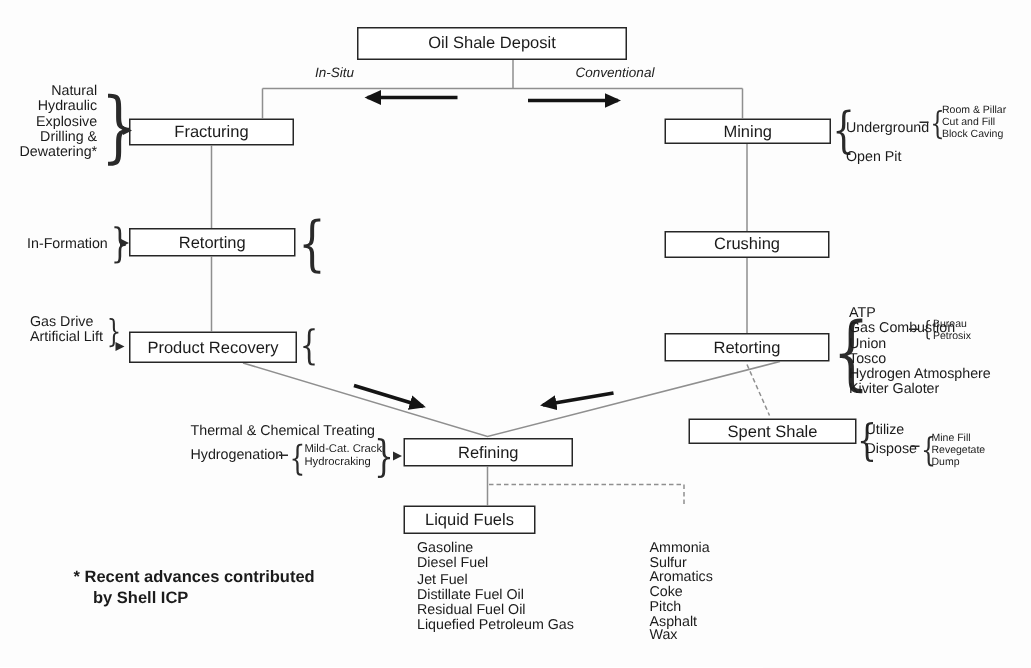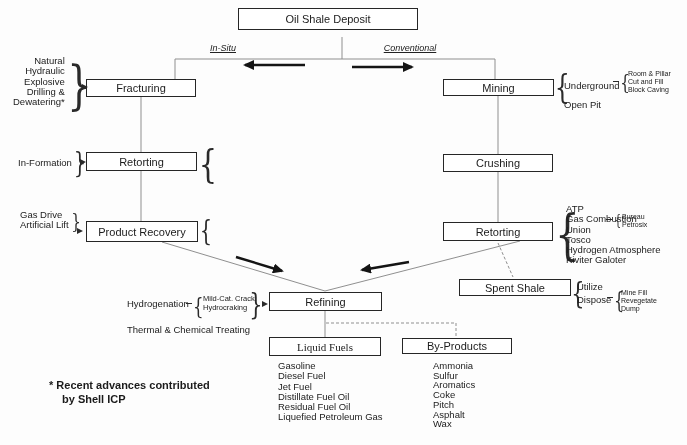--- a/index.html
+++ b/index.html
@@ -6,21 +6,21 @@
   #canvas{
     position:relative;width:687px;height:445px;background:#fdfdfd;
     font-family:"Liberation Sans",sans-serif;color:#1b1b1b;overflow:hidden;
   }
   #wires{position:absolute;left:0;top:0;z-index:0;}
   .box{
     position:absolute;background:#fff;border:1.5px solid #262626;box-sizing:border-box;
     display:flex;align-items:center;justify-content:center;
     font-size:11px;white-space:nowrap;z-index:2;
   }
-  .lbl{position:absolute;white-space:nowrap;z-index:2;text-decoration:underline;}
+  .lbl{position:absolute;white-space:nowrap;z-index:2;}
   .branch{font-style:italic;font-size:9px;text-align:center;color:#222;}
   .list{position:absolute;font-size:9.5px;line-height:10.3px;white-space:nowrap;z-index:2;}
   .list.small{font-size:7px;line-height:8px;}
   .brace{
     position:absolute;font-family:"DejaVu Serif",serif;color:#2a2a2a;
     text-align:center;transform:scale(.72,1);z-index:1;font-weight:400;
   }
   .tri{
     position:absolute;width:0;height:0;z-index:2;
     border-top:3px solid transparent;border-bottom:3px solid transparent;
@@ -50,31 +50,30 @@
       <path d="M326,323 H456 V337" stroke-dasharray="3,2"></path>
     </g>
     <g stroke="#141414" stroke-width="2.4" fill="none">
       <path d="M305,65 L245,65" marker-end="url(#ah)"></path>
       <path d="M352,67 L412,67" marker-end="url(#ah)"></path>
       <path d="M236,257 L282,271" marker-end="url(#ah)"></path>
       <path d="M409,262 L362,270" marker-end="url(#ah)"></path>
     </g>
   </svg>
 
-  <div class="box" style="left:238px;top:8px;width:180px;height:22px;">Oil Shale Deposit</div>
+  <div class="box" style="left:238px;top:18px;width:180px;height:22px;">Oil Shale Deposit</div>
   <div class="box" style="left:86px;top:79px;width:110px;height:18px;">Fracturing</div>
   <div class="box" style="left:86px;top:152px;width:111px;height:19px;">Retorting</div>
   <div class="box" style="left:86px;top:221px;width:112px;height:21px;">Product Recovery</div>
   <div class="box" style="left:443px;top:154px;width:110px;height:18px;">Crushing</div>
   <div class="box" style="left:443px;top:79px;width:111px;height:17px;">Mining</div>
   <div class="box" style="left:443px;top:222px;width:110px;height:19px;">Retorting</div>
   <div class="box" style="left:459px;top:279px;width:112px;height:17px;">Spent Shale</div>
   <div class="box" style="left:269px;top:292px;width:113px;height:19px;">Refining</div>
-  <div class="box" style="left:269px;top:337px;width:112px;height:19px;font-family:Liberation Serif, serif;">Liquid Fuels</div>
-  <div class="box" style="left:402px;top:338px;width:110px;height:16px;">By-Products</div>
+  <div class="box" style="left:269px;top:337px;width:88px;height:19px;">Liquid Fuels</div>
 
   <div class="lbl branch" style="left:193px;top:43px;width:60px;">In-Situ</div>
   <div class="lbl branch" style="left:368px;top:43px;width:84px;">Conventional</div>
 
   <div class="list" style="left:13px;top:56px;text-align:right;">
       <div>Natural</div>
       <div>Hydraulic</div>
       <div>Explosive</div>
       <div>Drilling &amp;</div>
       <div>Dewatering*</div>
@@ -132,21 +131,21 @@
       <div>Dispose</div>
     </div>
   <div class="dash" style="left:607px;top:297px;"></div>
   <div class="brace" style="left:612px;top:287px;width:14px;font-size:22px;line-height:27px;">{</div>
   <div class="list small" style="left:621px;top:289px;">
       <div>Mine Fill</div>
       <div>Revegetate</div>
       <div>Dump</div>
     </div>
 
-  <div class="list" style="left:127px;top:283px;margin-top:42px;">Thermal &amp; Chemical Treating</div>
+  <div class="list" style="left:127px;top:283px;">Thermal &amp; Chemical Treating</div>
   <div class="list" style="left:127px;top:299px;">Hydrogenation</div>
   <div class="dash" style="left:186px;top:303px;"></div>
   <div class="brace" style="left:191px;top:292px;width:14px;font-size:23px;line-height:28px;">{</div>
   <div class="list" style="left:203px;top:295px;font-size:7.5px;line-height:8.8px;">
       <div>Mild-Cat. Crack.</div>
       <div>Hydrocraking</div>
     </div>
   <div class="brace" style="left:246px;top:287px;width:20px;font-size:29px;line-height:35px;">}</div>
   <div class="tri" style="left:262px;top:301px;"></div>
 

